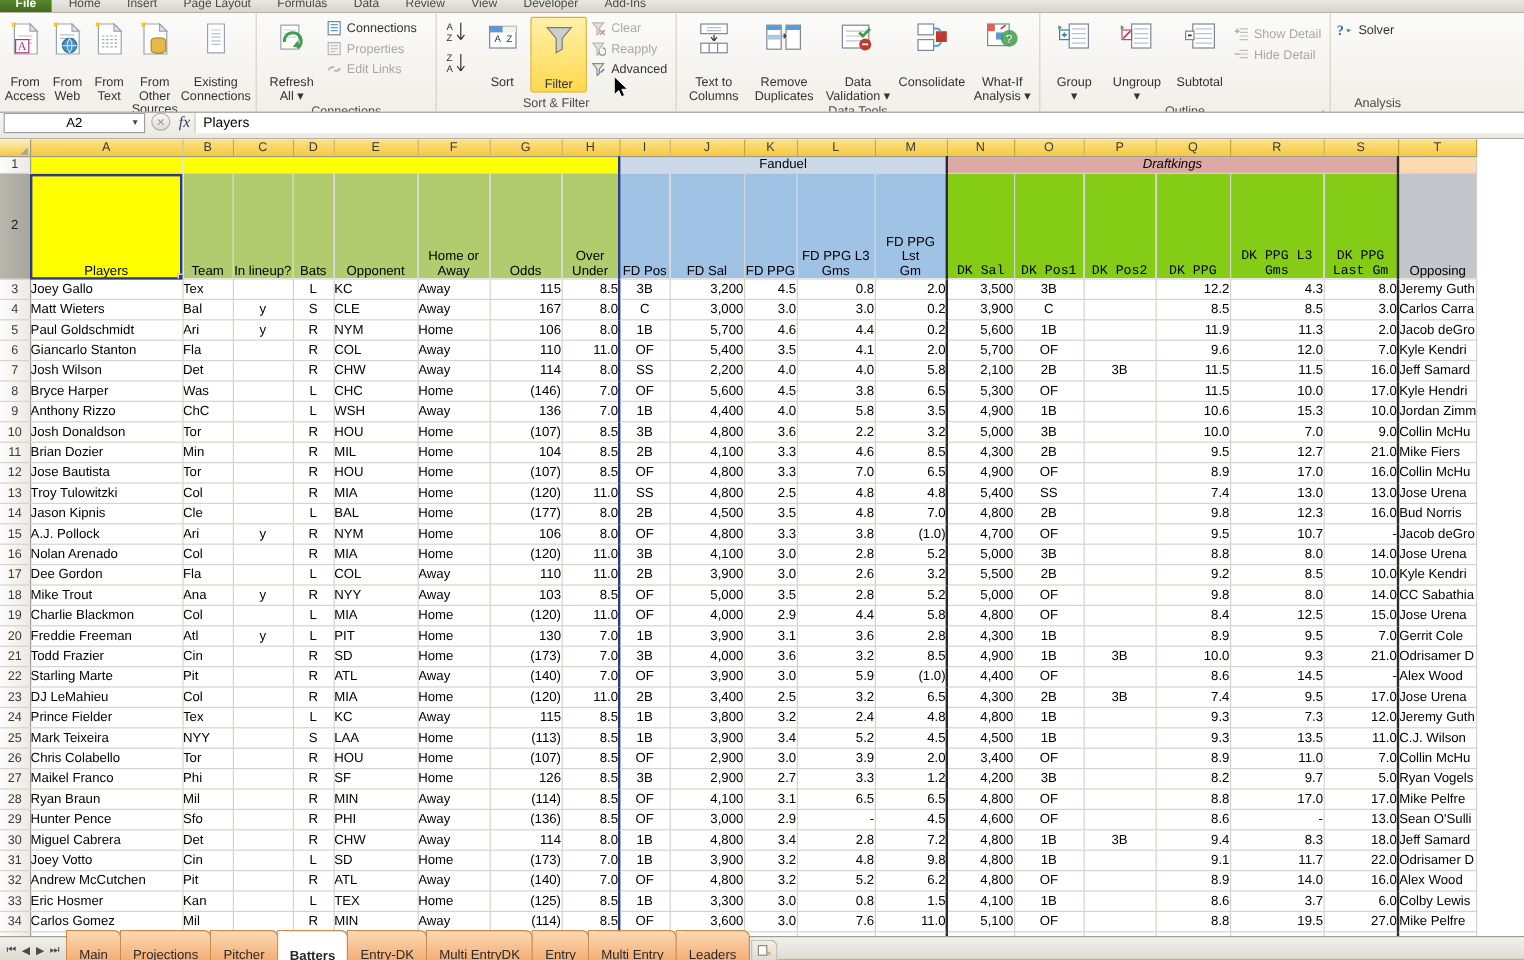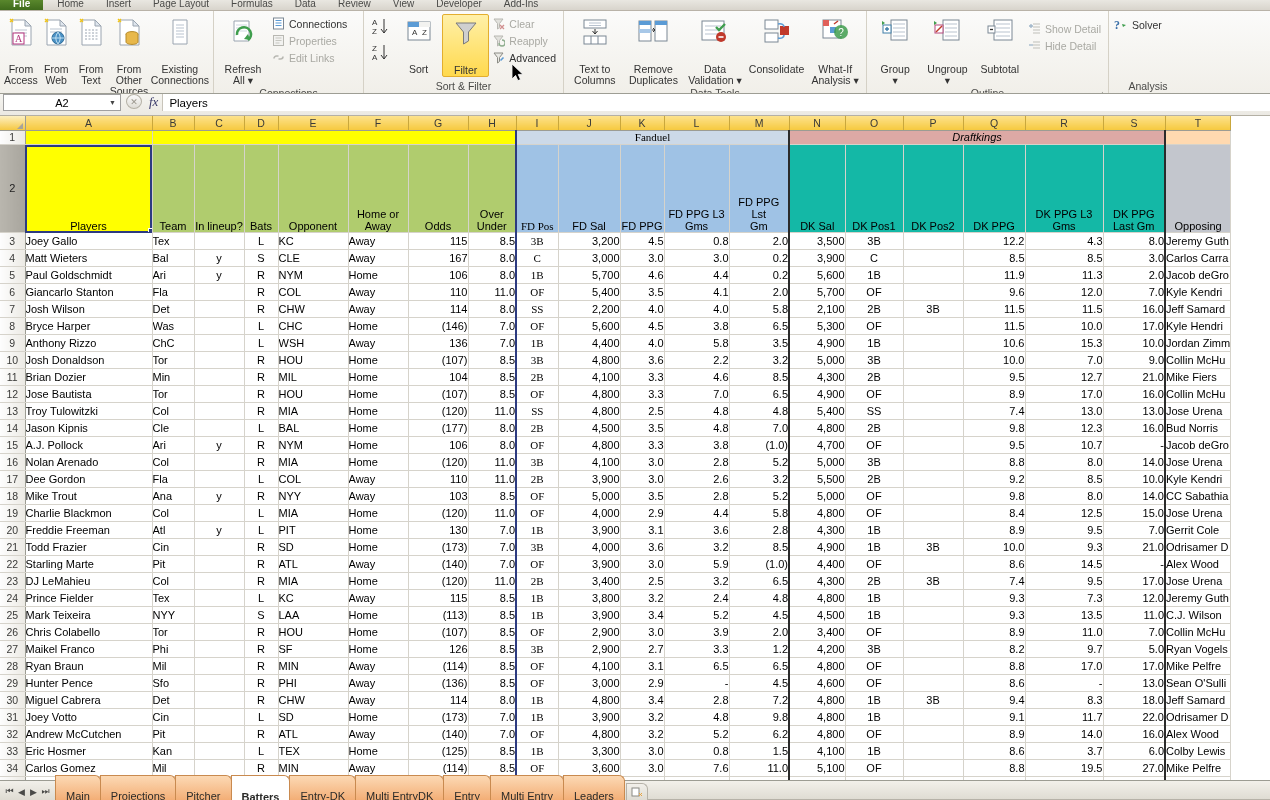--- a/index.html
+++ b/index.html
@@ -201,35 +201,35 @@
   
   .b-blank { background: #ffff00; }
   .b-fd { background: #ccd9e8; text-align: center; }
   .b-dk { background: #dda9a5; text-align: center; }
   .b-op { background: #ffd9b0; }
 
   
   .h-yellow { background: #ffff00; text-align: center; vertical-align: bottom; }
   .h-green  { background: #b0cc6e; text-align: center; vertical-align: bottom; }
   .h-blue   { background: #9fc2e5; text-align: center; vertical-align: bottom; }
-  .h-gray   { background: #14b8a6; text-align: center; vertical-align: bottom; }
+  .h-gray   { background: #84cc16; text-align: center; vertical-align: bottom; font-family: Liberation Mono, monospace; }
   .h-gray2  { background: #c3c6cd; text-align: center; vertical-align: bottom; }
 
   .hdrrow td { height: 88px; padding-bottom: 2px; font-size: 11px; }
   .hdrtxt { display: block; white-space: pre-line; line-height: 12px; }
 
   
   .selcell { outline: 2px solid #2d3b80; outline-offset: -2px; position: relative; }
   .selcell:after {
     content: ""; position: absolute; right: -3px; bottom: -3px;
     width: 5px; height: 5px; background: #2d3b80; border: 1px solid #fff;
   }
 
   
-  .sep-l { border-left: 2px solid #2d3b80 !important; font-family: Liberation Serif, serif; }
+  .sep-l { border-left: 2px solid #2d3b80 !important; }
   .sep-dark { border-left: 2px solid #2b2b2b !important; }
 
   
   .sheetbar {
     height: 20px;
     background: linear-gradient(#f2f0ea,#dedbd2);
     border-top: 1px solid #9c9c93;
     display: flex; align-items: flex-end;
     flex: 0 0 20px;
     padding-left: 2px;

